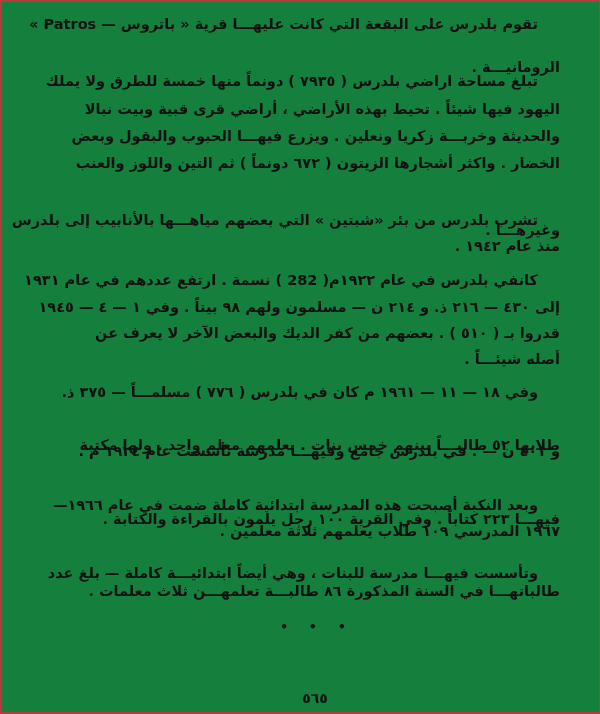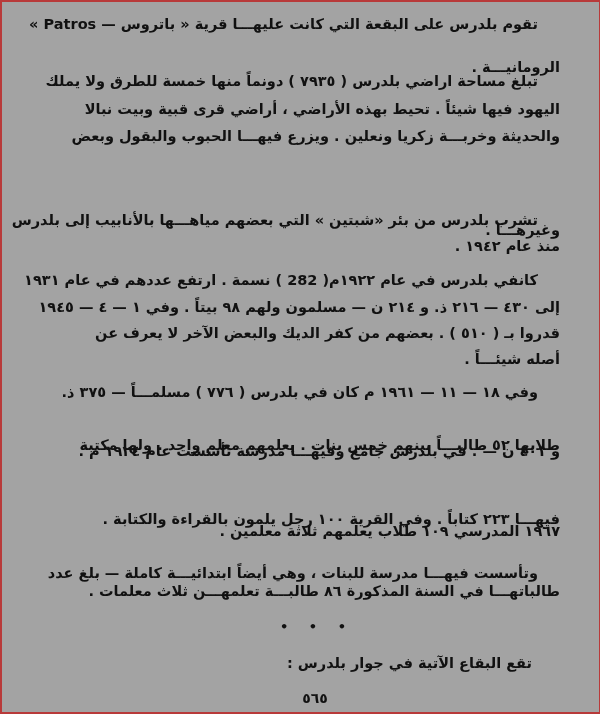--- a/index.html
+++ b/index.html
@@ -17,21 +17,21 @@
       position: absolute;
       left: 0;
       top: 0;
       width: 600px;
       height: 714px;
       box-sizing: border-box;
       border-top: 2px solid #b83a3a;
       border-left: 2px solid #b83a3a;
       border-bottom: 2px solid #b83a3a;
       border-right: 1px solid #b83a3a;
-      background: #a3a3a3;
+      background: #15803d;
     }
     .text-block {
       position: absolute;
       left: 100px;
       width: 458px;
       direction: rtl;
       text-align: justify;
       text-align-last: right;
       font-family: "DejaVu Sans", sans-serif;
       font-weight: bold;
@@ -97,20 +97,23 @@
 
     <div class="line indent" style="top:66px;">
       <span>تبلغ مساحة اراضي بلدرس ( ٧٩٣٥ ) دونماً منها خمسة للطرق ولا يملك</span>
     </div>
     <div class="line" style="top:94px;">
       <span>اليهود فيها شيئاً . تحيط بهذه الأراضي ، أراضي قرى قبية وبيت نبالا</span>
     </div>
     <div class="line" style="top:121px;">
       <span>والحديثة وخربـــة زكريا ونعلين . ويزرع فيهـــا الحبوب والبقول وبعض</span>
     </div>
+    <div class="line" style="top:148px;">
+      <span>الخضار . واكثر أشجارها الزيتون ( ٦٧٢ دونماً ) ثم التين واللوز والعنب</span>
+    </div>
     <div class="line" style="top:173px;margin-top:42px;">
       <span>وغيرهـــا .</span>
     </div>
 
     <div class="line indent" style="top:205px;">
       <span>تشرب بلدرس من بئر «شبتين » التي بعضهم مياهـــها بالأنابيب إلى بلدرس</span>
     </div>
     <div class="line" style="top:231px;">
       <span>منذ عام ١٩٤٢ .</span>
     </div>
@@ -134,33 +137,33 @@
     <div class="line" style="top:404px;margin-top:32px;">
       <span>و ٤٠١ ن — . في بلدرس جامع وفيهـــا مدرسة تأسست عام ١٩٢٤ م .</span>
     </div>
     <div class="line" style="top:430px;">
       <span>طلابها ٥٢ طالبـــاً بينهم خمس بنات . يعلمهم معلم واحد . ولها مكتبة</span>
     </div>
     <div class="line" style="top:456px;margin-top:48px;">
       <span>فيهـــا ٢٢٣ كتاباً . وفي القرية ١٠٠ رجل يلمون بالقراءة والكتابة .</span>
     </div>
 
+    <div class="line indent" style="top:490px;">
+      <span>وبعد النكبة أصبحت هذه المدرسة ابتدائية كاملة ضمت في عام ١٩٦٦—</span>
+    </div>
     <div class="line" style="top:516px;">
       <span>١٩٦٧ المدرسي ١٠٩ طلاب يعلمهم ثلاثة معلمين .</span>
     </div>
 
     <div class="line indent" style="top:550px;margin-top:8px;">
       <span>وتأسست فيهـــا مدرسة للبنات ، وهي أيضاً ابتدائيـــة كاملة — بلغ عدد</span>
     </div>
     <div class="line" style="top:576px;">
       <span>طالباتهـــا في السنة المذكورة ٨٦ طالبـــة تعلمهـــن ثلاث معلمات .</span>
     </div>
 
-    <div class="line" style="top:648px; right:28px;">
-      <span>تقع البقاع الآتية في جوار بلدرس :</span>
-    </div>
   </div>
 
   <div class="separator">• • •</div>
 
   <div class="page-number">٥٦٥</div>
 
 </div>
 
 </body></html>

